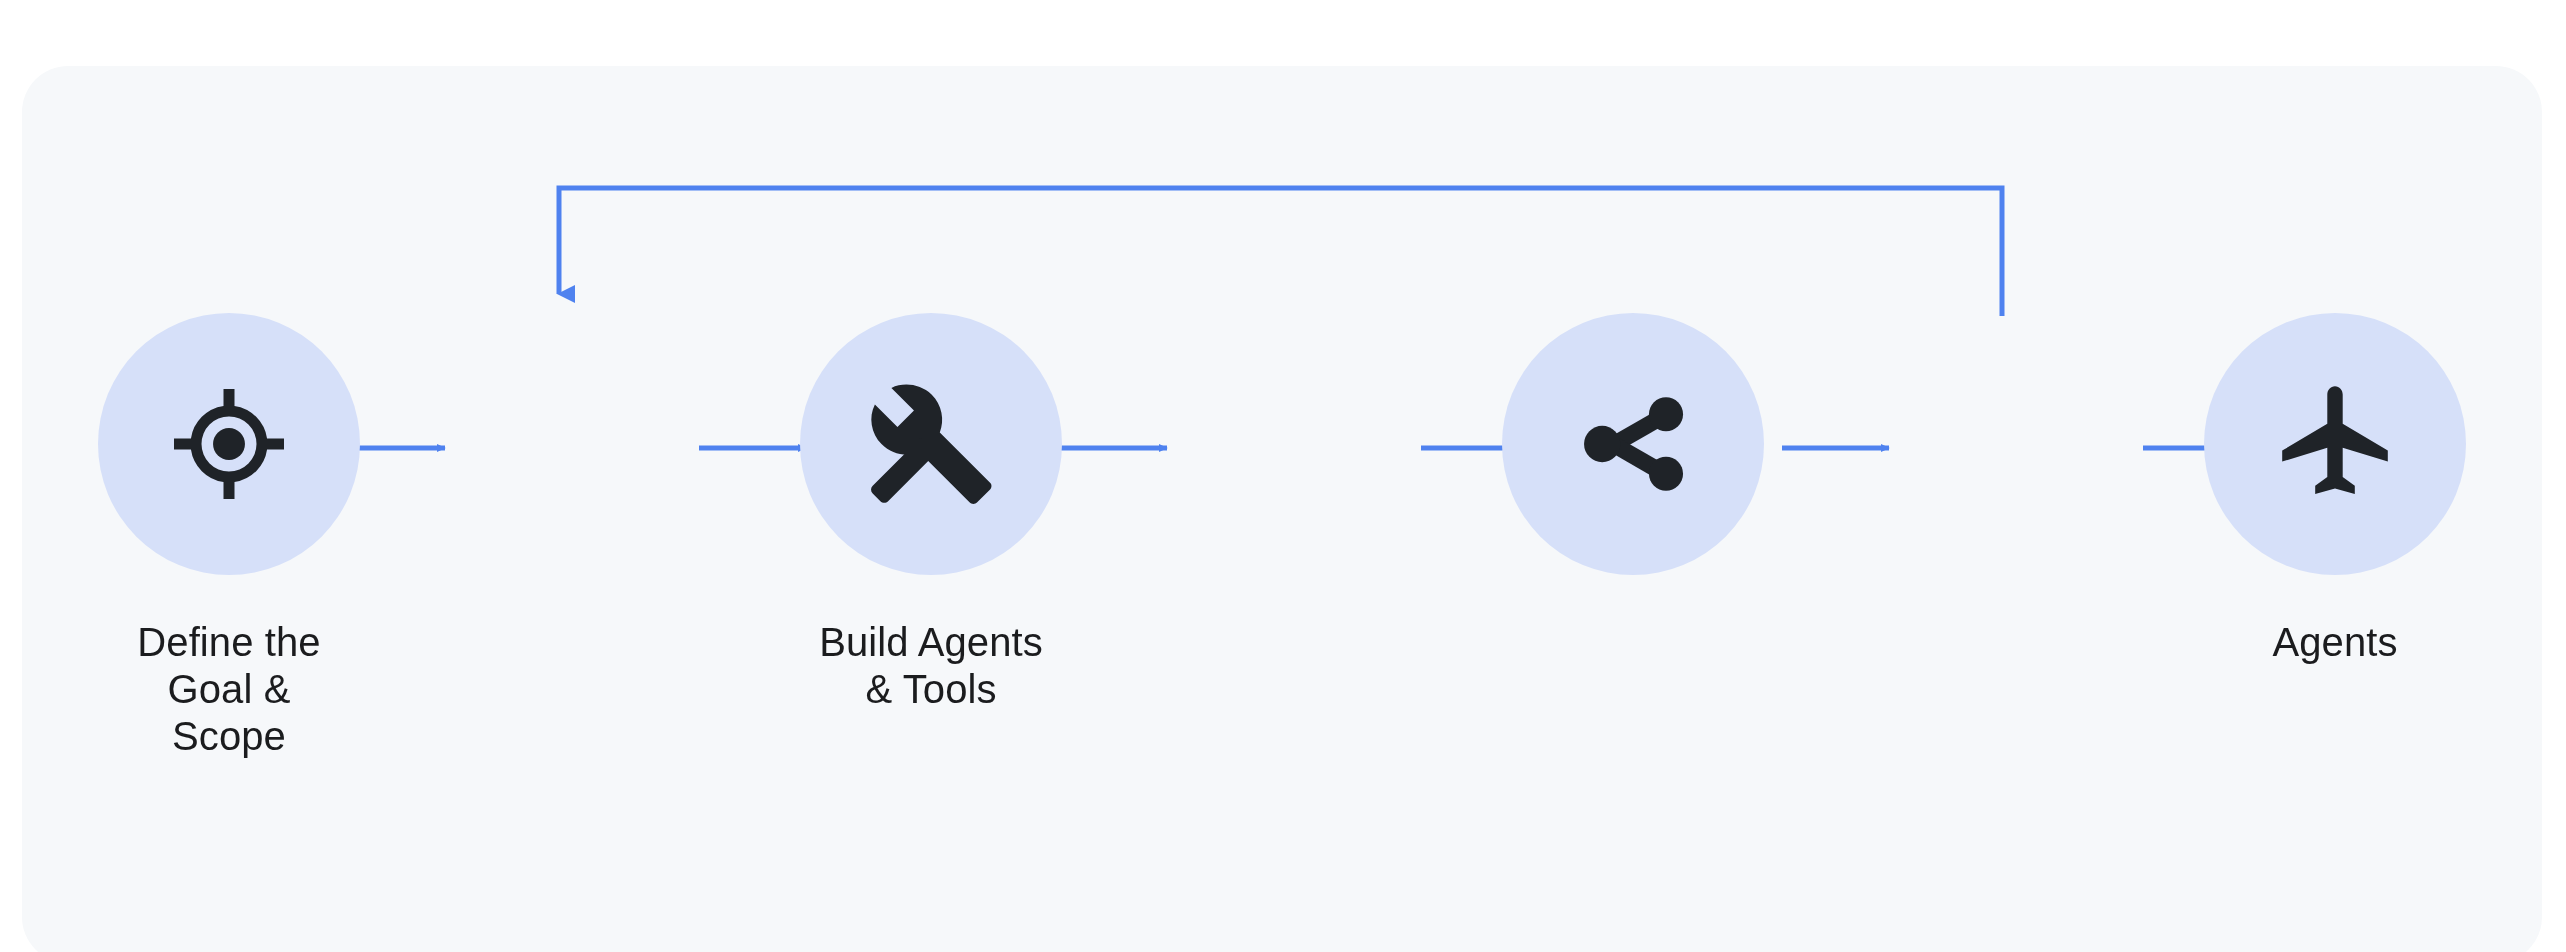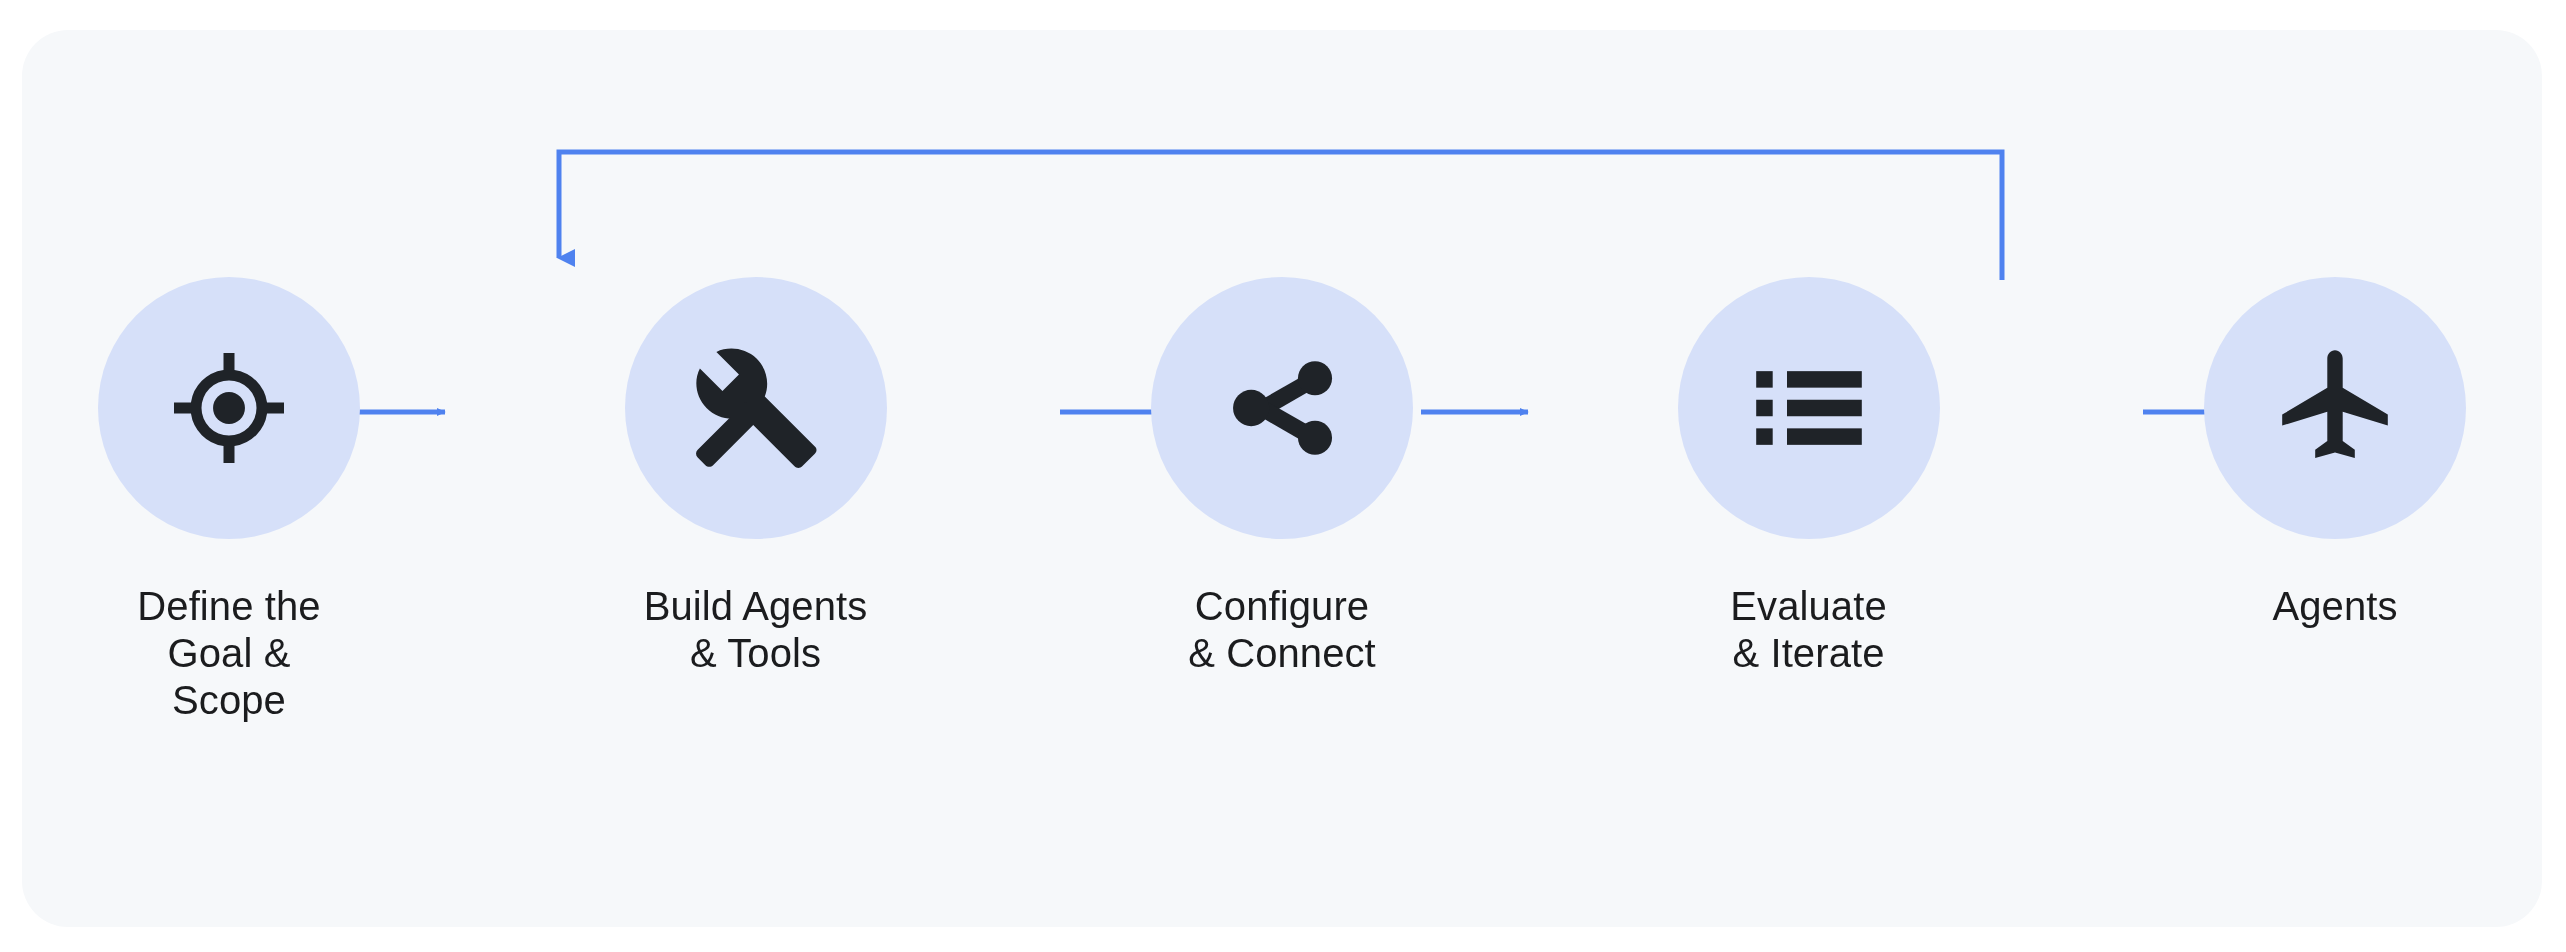--- a/index.html
+++ b/index.html
@@ -11,20 +11,21 @@
     width: 2566px;
     height: 952px;
     font-family: "Liberation Sans", sans-serif;
     overflow: hidden;
   }
 
   #stage {
     position: relative;
     width: 2566px;
     height: 700px;
+    margin-top: 36px;
   }
 
   
   #card {
     position: absolute;
     left: 22px;
     top: 30px;
     width: 2520px;
     height: 897px;
     background: #f6f8fa;
@@ -153,39 +154,23 @@
     <div class="step">
       <div class="bubble">
         <svg viewBox="0 0 24 24">
           <path class="glyph" d="M8.1 10.6l7.3-4.2 1.5 2.6-7.3 4.2z"></path>
           <path class="glyph" d="M9.6 11.0l7.3 4.2-1.5 2.6-7.3-4.2z"></path>
           <circle class="glyph" cx="18" cy="6.6" r="3.1"></circle>
           <circle class="glyph" cx="18" cy="17.4" r="3.1"></circle>
           <circle class="glyph" cx="6.4" cy="12" r="3.3"></circle>
         </svg>
       </div>
-      <div class="step-label">Configure
-&amp; Connect</div>
     </div>
 
 
-    <div class="step">
-      <div class="bubble">
-        <svg viewBox="0 0 24 24">
-          <rect class="glyph" x="2.4" y="5.3" width="3.0" height="3.0"></rect>
-          <rect class="glyph" x="2.4" y="10.5" width="3.0" height="3.0"></rect>
-          <rect class="glyph" x="2.4" y="15.7" width="3.0" height="3.0"></rect>
-          <rect class="glyph" x="8.0" y="5.3" width="13.6" height="3.0"></rect>
-          <rect class="glyph" x="8.0" y="10.5" width="13.6" height="3.0"></rect>
-          <rect class="glyph" x="8.0" y="15.7" width="13.6" height="3.0"></rect>
-        </svg>
-      </div>
-      <div class="step-label">Evaluate
-&amp; Iterate</div>
-    </div>
 
     <div class="step">
       <div class="bubble">
         <svg viewBox="0 0 24 24">
           <path class="glyph" d="M21.6 15.2v-2.0l-8.2-4.9V3.0c0-.8-.6-1.5-1.4-1.5s-1.4.7-1.4 1.5v5.3L2.4 13.2v2.0l8.2-2.5v5.3l-2.2 1.6v1.5l3.6-1.0 3.6 1.0v-1.5l-2.2-1.6v-5.3z"></path>
         </svg>
       </div>
       <div class="step-label">Agents</div>
     </div>
 

